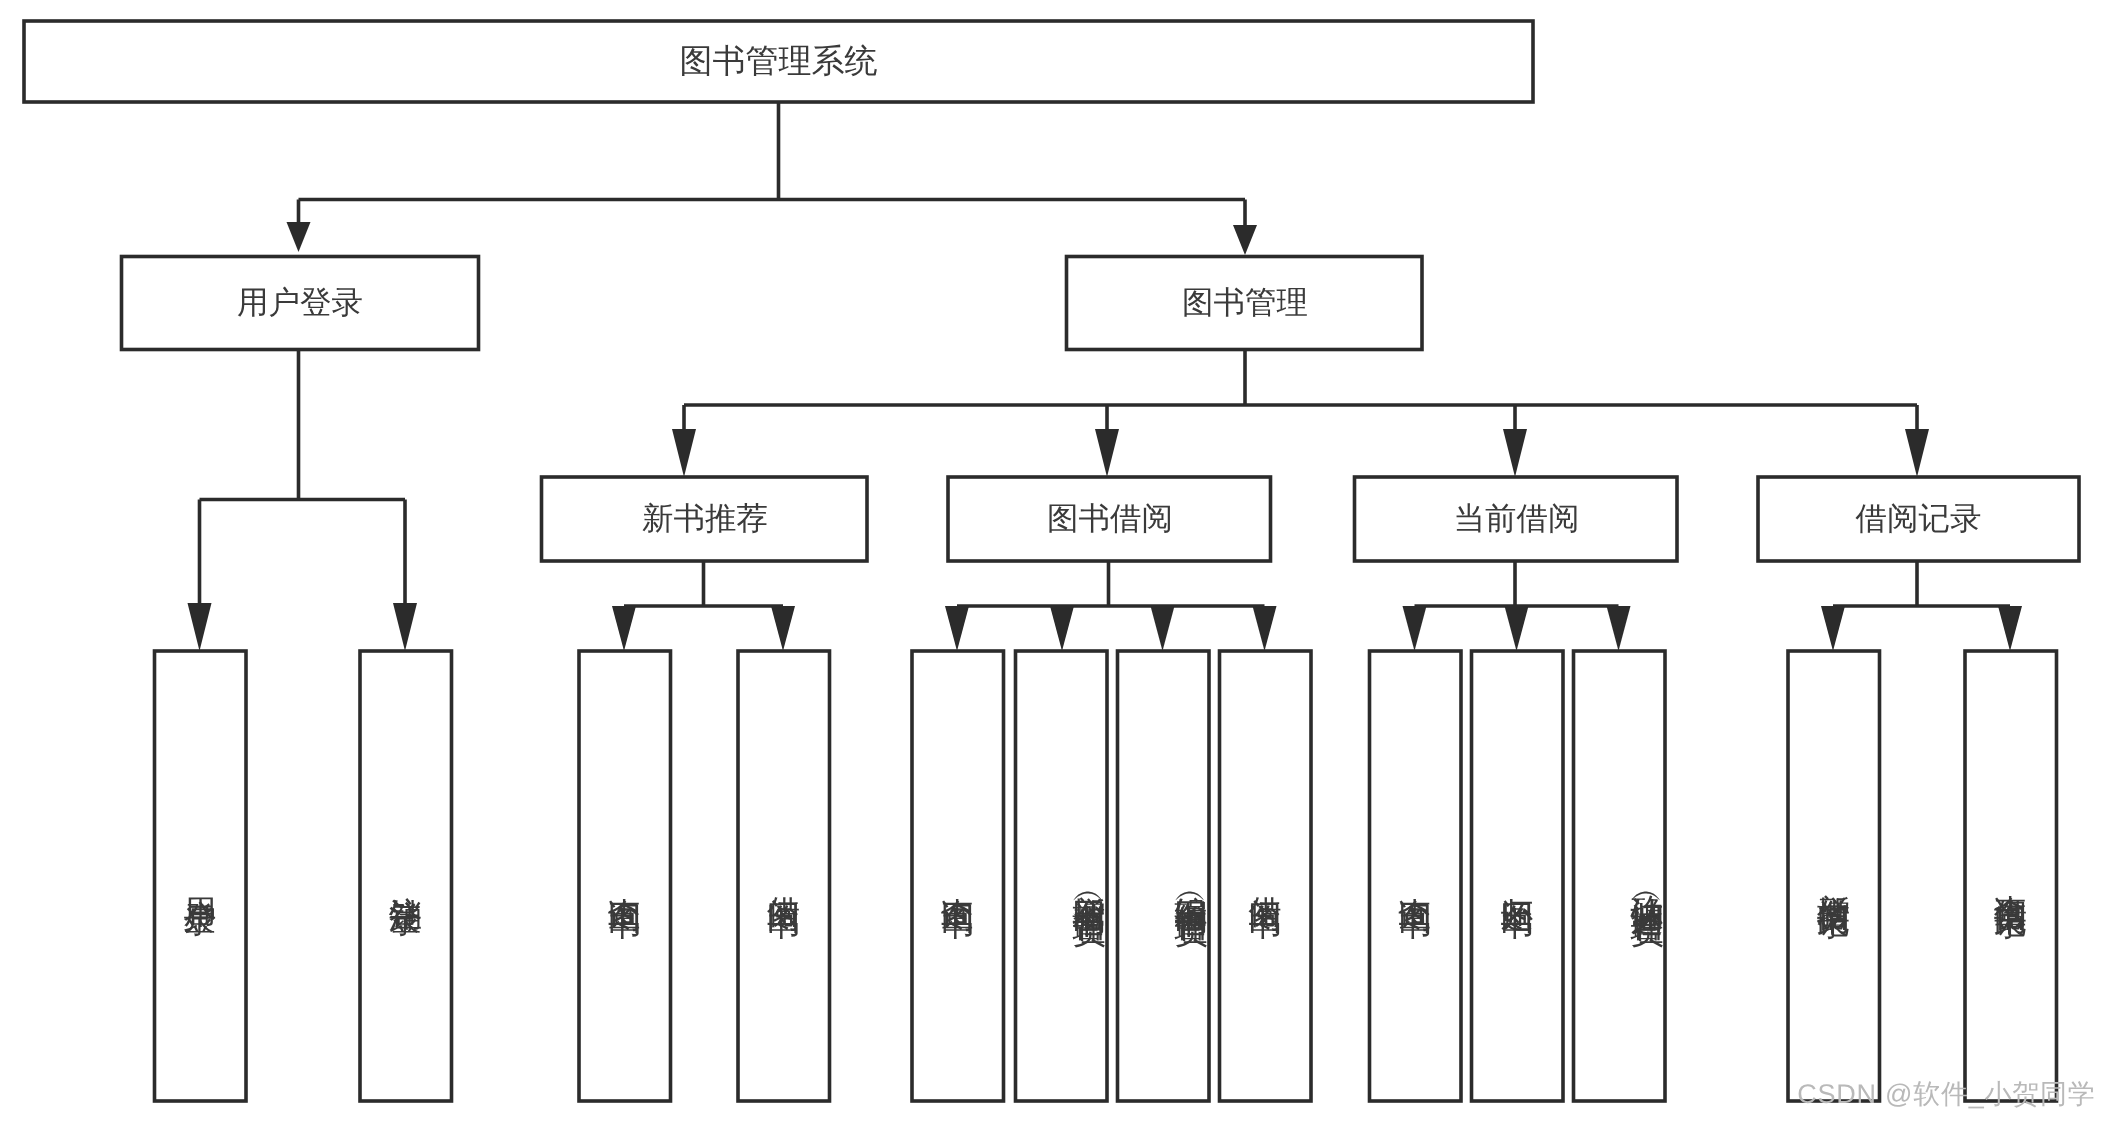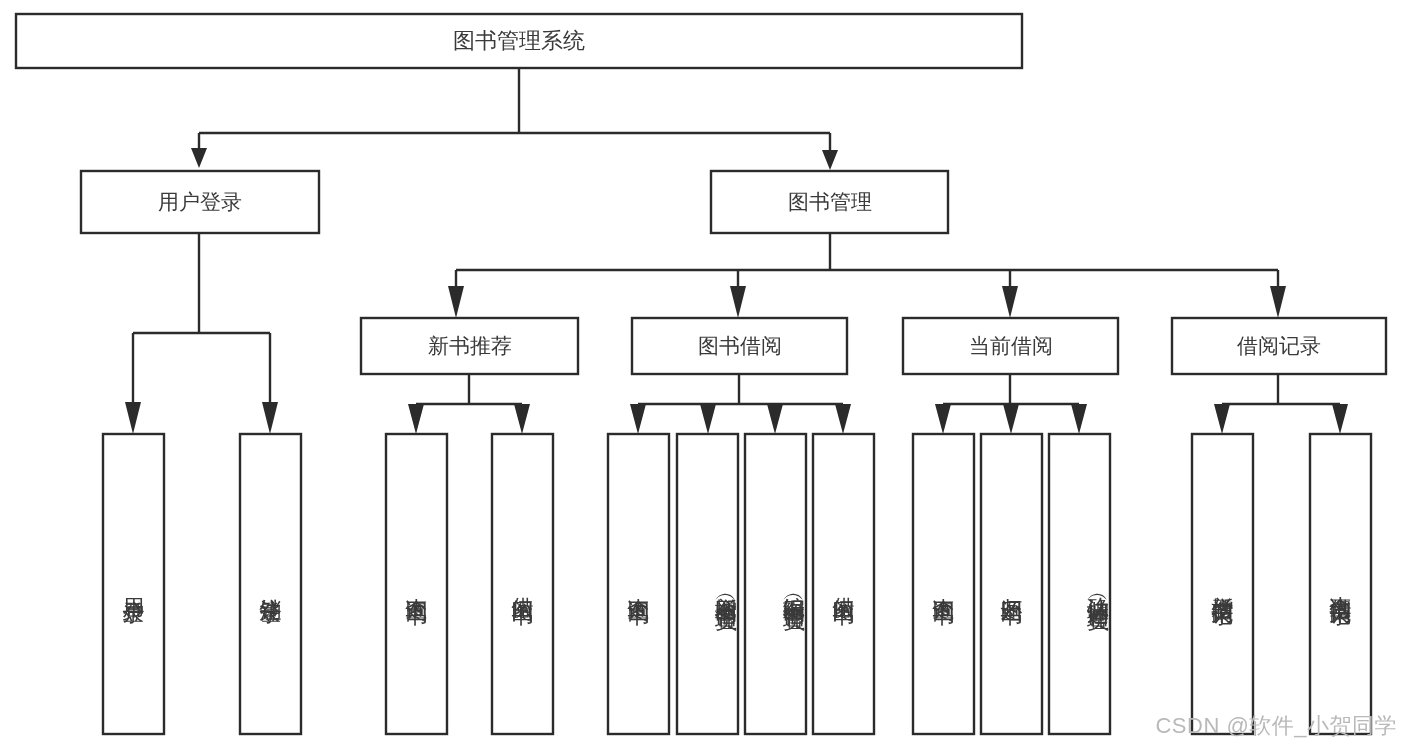--- a/index.html
+++ b/index.html
@@ -68,21 +68,21 @@
     pointer-events: none;
   }
   .vlabel.centered {
     align-items: center;
   }
   .watermark {
     position: absolute;
     right: 8px;
     bottom: 6px;
     font-family: "Liberation Sans", "DejaVu Sans", sans-serif;
-    font-size: 22px;
+    font-size: 18px;
     color: #b9b9b9;
     white-space: nowrap;
     letter-spacing: 0.5px;
   }
 </style>
 </head>
 <body>
 
 <div id="diagram-root">
 

